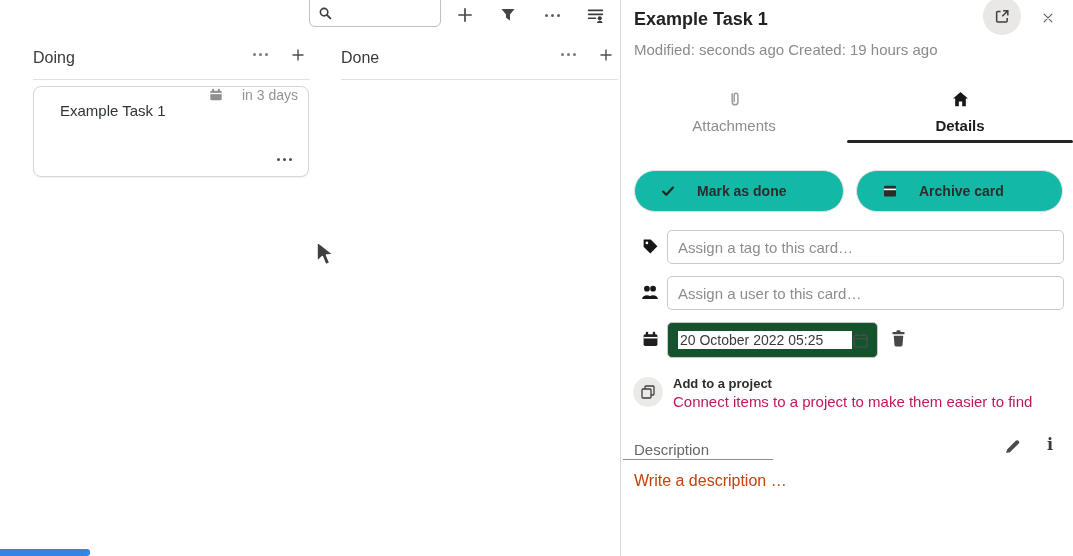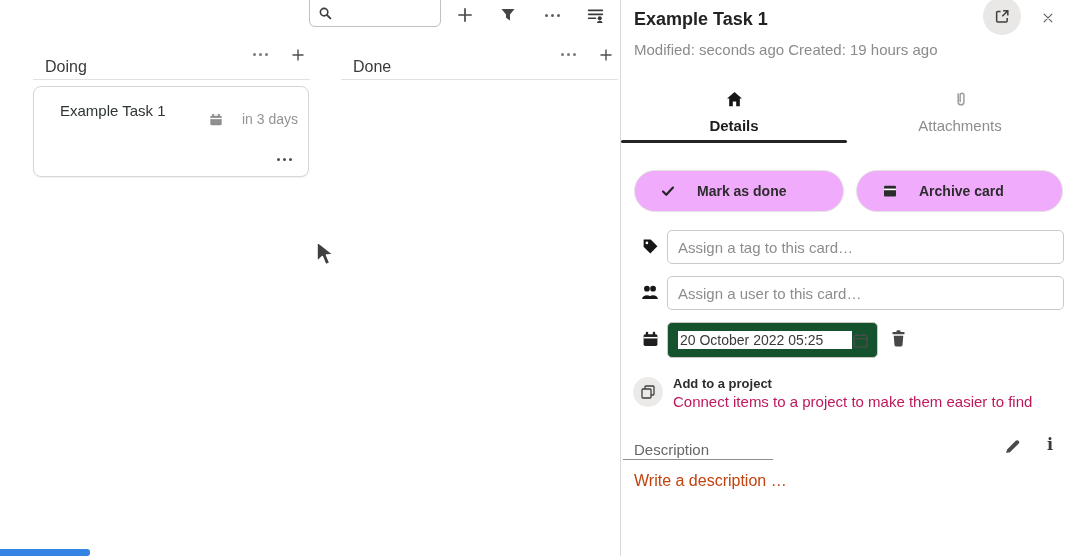--- a/index.html
+++ b/index.html
@@ -20,33 +20,33 @@
   .search-entry input { border:none; outline:none; flex:1; font:14px "Liberation Sans",sans-serif; min-width:0; }
 
   .tb-btn { position:absolute; top:2px; width:28px; height:26px; display:flex; align-items:center; justify-content:center; background:none; border:none; padding:0; cursor:default; }
 
   .dots { display:flex; gap:3px; align-items:center; }
   .dots i { width:3px; height:3px; border-radius:50%; background:#5f5f5f; display:block; }
   .dots.gray i { background:#7a7a7a; }
 
   .column { position:absolute; top:40px; width:277px; }
   .col-doing { left:33px; } .col-done { left:341px; }
-  .col-header { position:relative; height:36px; display:flex; align-items:flex-end;margin-left:12px; }
+  .col-header { position:relative; height:36px; display:flex; align-items:center; }
   .col-title { font-size:16px; color:#3a3a3a; }
   .col-menu { position:absolute; right:40px; top:11px; background:none; border:none; padding:2px; }
   .col-add  { position:absolute; right:2px; top:5px; background:none; border:none; padding:2px; }
   .col-divider { position:absolute; left:0; top:39px; width:277px; height:1px; background:#e3e1de; }
 
   .card {
     position:absolute; left:0; top:46px; width:276px; height:91px;
     background:#fff; border:1px solid #d9d6d2; border-radius:8px;
     box-shadow:0 1px 2px rgba(0,0,0,0.06);
   }
   .card-title { position:absolute; left:26px; top:15px; font-size:15px; color:#2e3436; }
-  .card-due { position:absolute; right:10px; top:24px; display:flex; align-items:flex-end; gap:19px; color:#949494; font-size:14px; }
+  .card-due { position:absolute; right:10px; top:0; display:flex; align-items:center; gap:19px; color:#949494; font-size:14px; }
   .card-menu { position:absolute; right:14px; bottom:13px; background:none; border:none; padding:2px; }
   .card-menu .dots i { background:#4d4d4d; }
 
   .h-scrollbar { position:absolute; left:0; top:549px; width:90px; height:7px; background:#3584e4; border-radius:0 3px 3px 0; }
 
   .cursor { position:absolute; left:314px; top:240px; pointer-events:none; }
 
   
   .panel { position:absolute; left:620px; top:0; width:453px; height:556px; border-left:1px solid #dbd9d6; background:#fff; }
   .panel-title { position:absolute; left:13px; top:9px; font-size:18px; font-weight:bold; color:#232323; }
@@ -55,21 +55,21 @@
   .close-btn   { position:absolute; left:416px; top:7px; width:22px; height:22px; background:none; border:none; display:flex; align-items:center; justify-content:center; }
 
   .tabs { position:absolute; left:0; top:84px; width:452px; height:59px; display:flex; }
   .tab { position:relative; flex:1; display:flex; flex-direction:column; align-items:center; justify-content:flex-start; padding-top:7px; gap:9px; }
   .tab .tab-label { font-size:15px; color:#8d8d8d; }
   .tab.active .tab-label { color:#1c1c1c; font-weight:bold; }
   .tab.active::after { content:""; position:absolute; left:0; right:0; bottom:0; height:3px; background:#242424; border-radius:2px; }
 
   .pill {
     position:absolute; top:170px; height:42px; border-radius:21px;
-    background:#f0abfc; border:1px solid #e4e2e0;
+    background:#14b8a6; border:1px solid #e4e2e0;
     display:flex; align-items:center; padding-left:25px; gap:21px;
   }
   .pill span { font-size:14px; font-weight:bold; color:#2c2c2c; }
   .pill-done { left:13px; width:210px; }
   .pill-archive { left:235px; width:207px; }
 
   .row-icon { position:absolute; left:20px; width:18px; height:18px; display:flex; align-items:center; justify-content:center; }
   .assist-input {
     position:absolute; left:46px; width:397px; height:31px;
     border:1px solid #cdcac6; border-radius:5px; padding:16px 10px;
@@ -218,31 +218,31 @@
         <path d="M8.6 2.6 H13 V7 M12.8 2.8 L7.8 7.8" fill="none" stroke="#3e3e3e" stroke-width="1.4"></path>
       </svg>
     </button>
     <button class="close-btn">
       <svg width="16" height="16" viewBox="0 0 14 14">
         <path d="M1.5 1.5 L12.5 12.5 M12.5 1.5 L1.5 12.5" stroke="#595959" stroke-width="1.5" stroke-linecap="round"></path>
       </svg>
     </button>
 
     <div class="tabs">
+      <div class="tab">
+        <svg width="15" height="17" viewBox="0 0 14 16">
+          <path d="M4.8 2.6 V10.3 A2.7 2.7 0 0 0 10.2 10.3 V3.9 A1.75 1.75 0 0 0 6.7 3.9 V9.9" fill="none" stroke="#9c9c9c" stroke-width="1.4" stroke-linecap="round"></path>
+        </svg>
+        <span class="tab-label">Attachments</span>
+      </div>
       <div class="tab active">
         <svg width="17" height="17" viewBox="0 0 16 16">
           <path d="M8 1 L15 7 H13 V14.3 H9.6 V9.8 H6.4 V14.3 H3 V7 H1 Z" fill="#161616"></path>
         </svg>
         <span class="tab-label">Details</span>
-      </div>
-      <div class="tab">
-        <svg width="15" height="17" viewBox="0 0 14 16">
-          <path d="M4.8 2.6 V10.3 A2.7 2.7 0 0 0 10.2 10.3 V3.9 A1.75 1.75 0 0 0 6.7 3.9 V9.9" fill="none" stroke="#9c9c9c" stroke-width="1.4" stroke-linecap="round"></path>
-        </svg>
-        <span class="tab-label">Attachments</span>
       </div>
     </div>
 
     <button class="pill pill-done">
       <svg width="16" height="16" viewBox="0 0 16 16">
         <path d="M3 8.5 L6.3 11.8 L13 4.5" fill="none" stroke="#222222" stroke-width="2.1" stroke-linecap="round" stroke-linejoin="round"></path>
       </svg>
       <span>Mark as done</span>
     </button>
     <button class="pill pill-archive">

